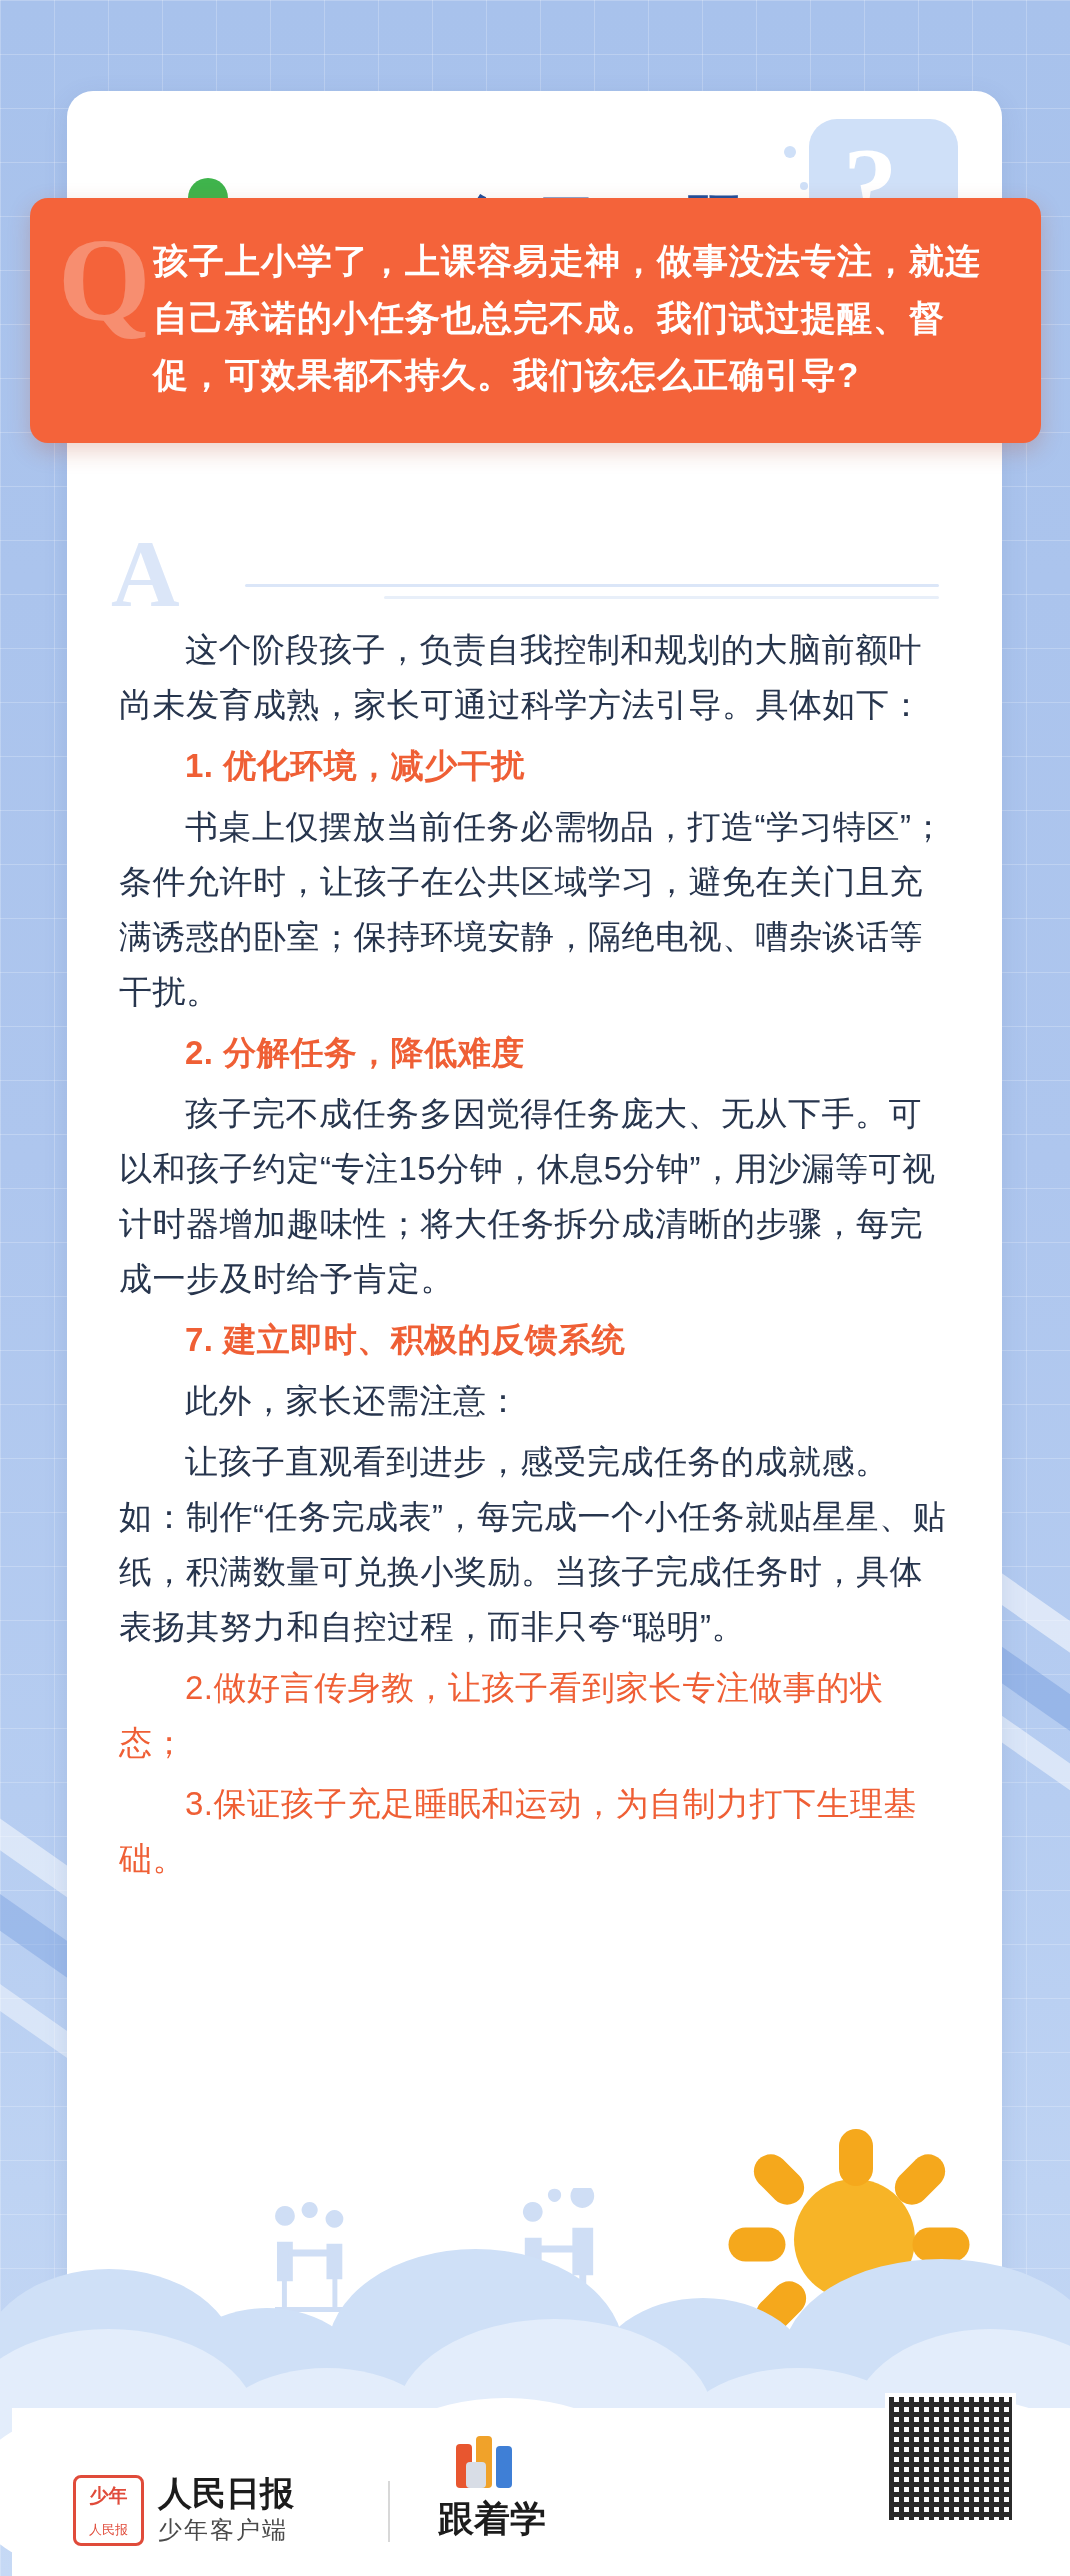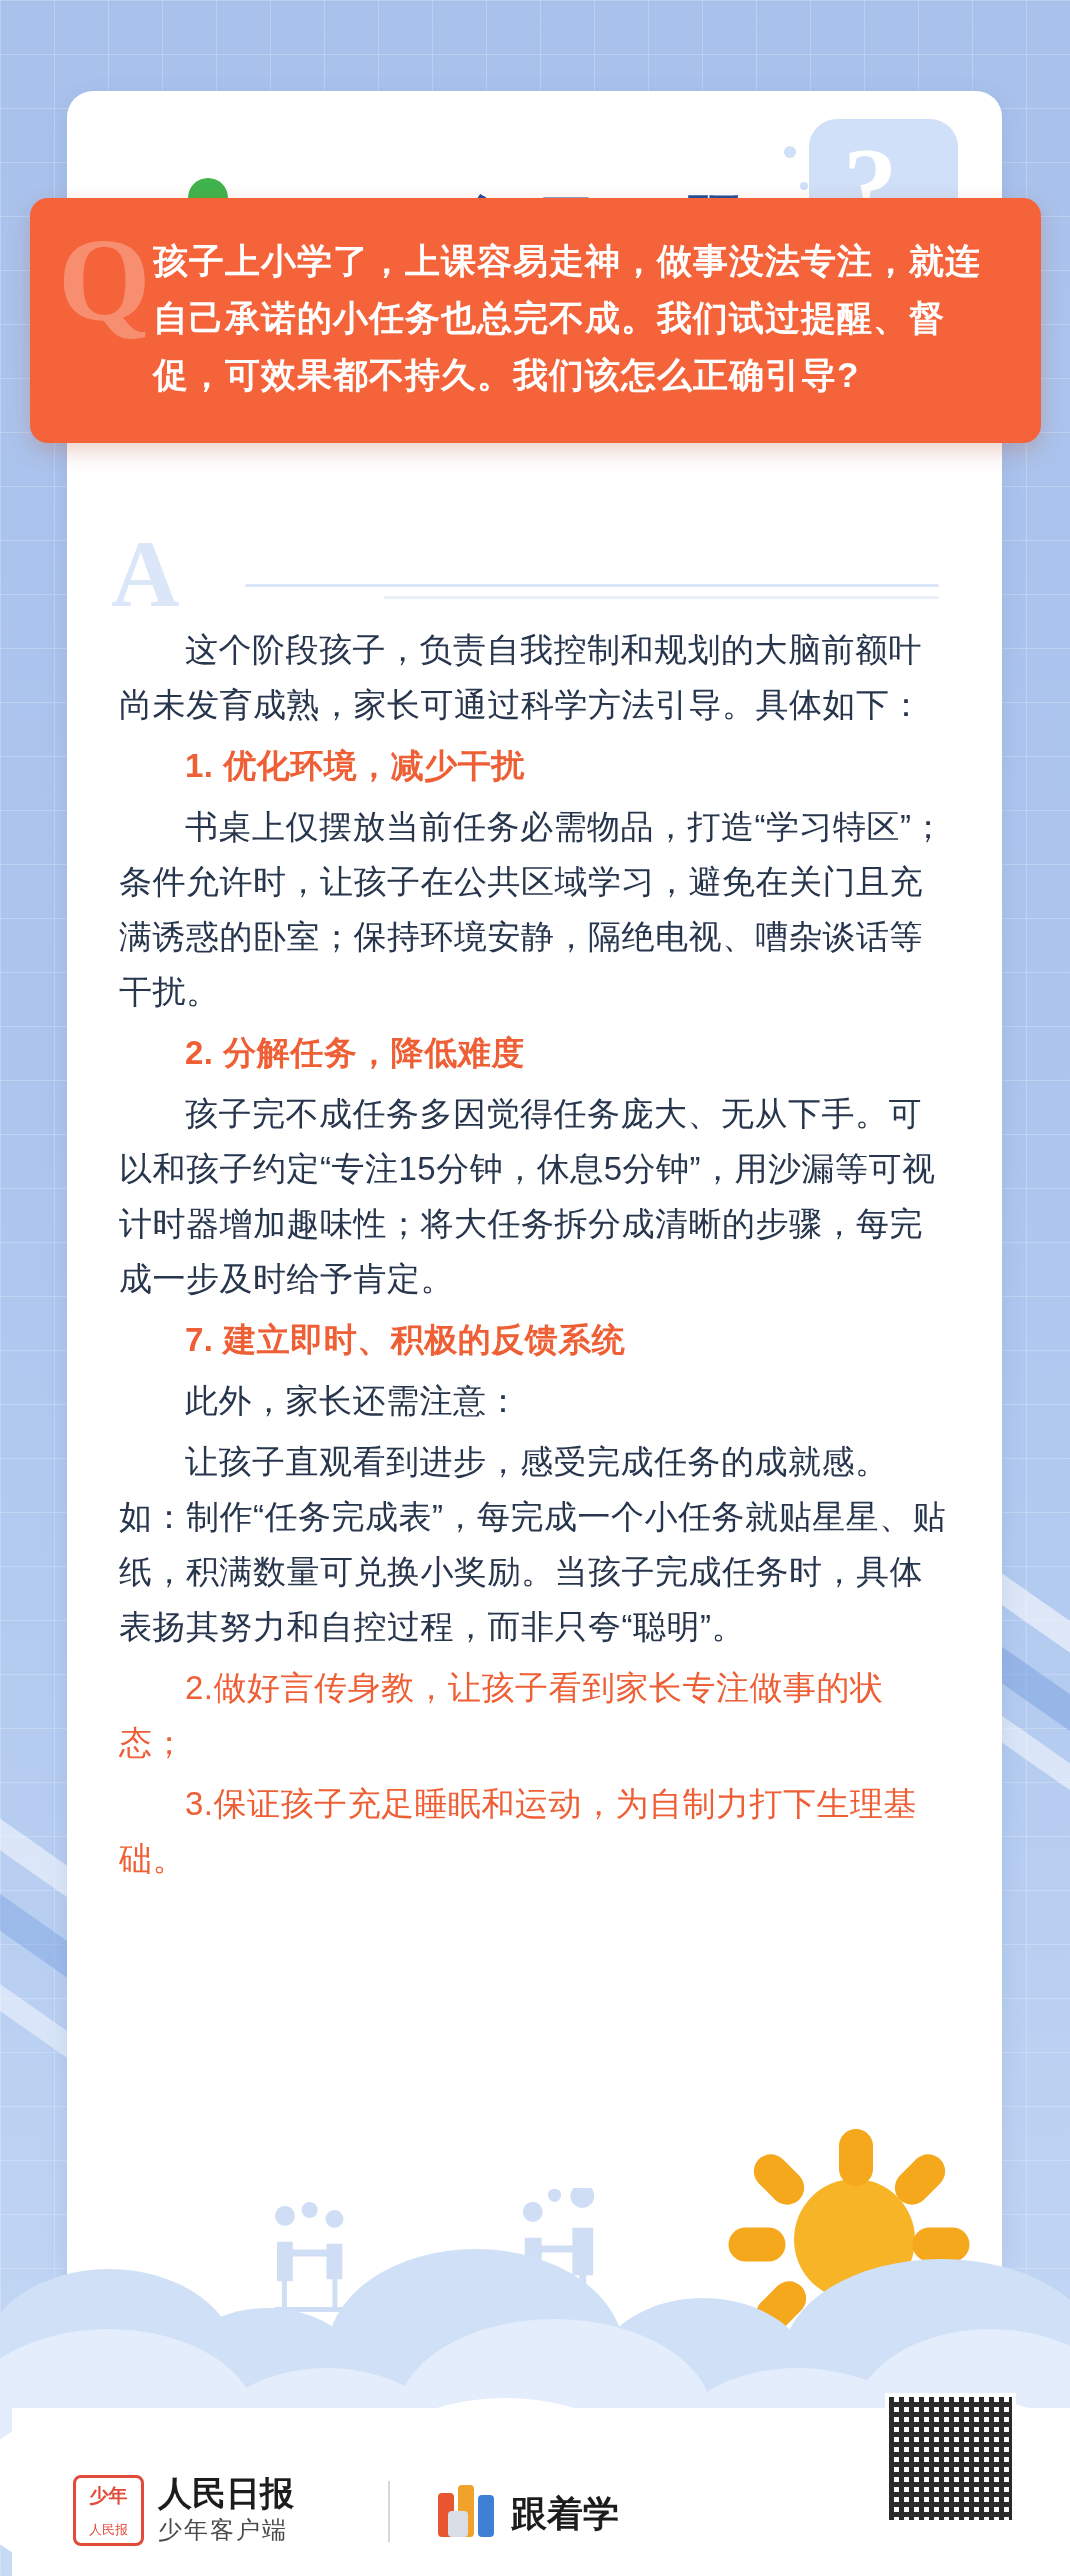--- a/index.html
+++ b/index.html
@@ -323,20 +323,21 @@
     width: 2px;
     height: 61px;
     background: #d8d8d8;
   }
   .partner {
     position: absolute;
     left: 426px;
     bottom: 32px;
     display: flex;
     align-items: center;
+    flex-direction: column;
   }
   .partner-mark {
     width: 59px; height: 59px;
     margin-right: 14px;
     position: relative;
   }
   .pm { position:absolute; border-radius:4px; }
   .partner-name { font-size: 36px; font-weight: bold; color:#1c1c1c; }
   .qr {
     position: absolute;

